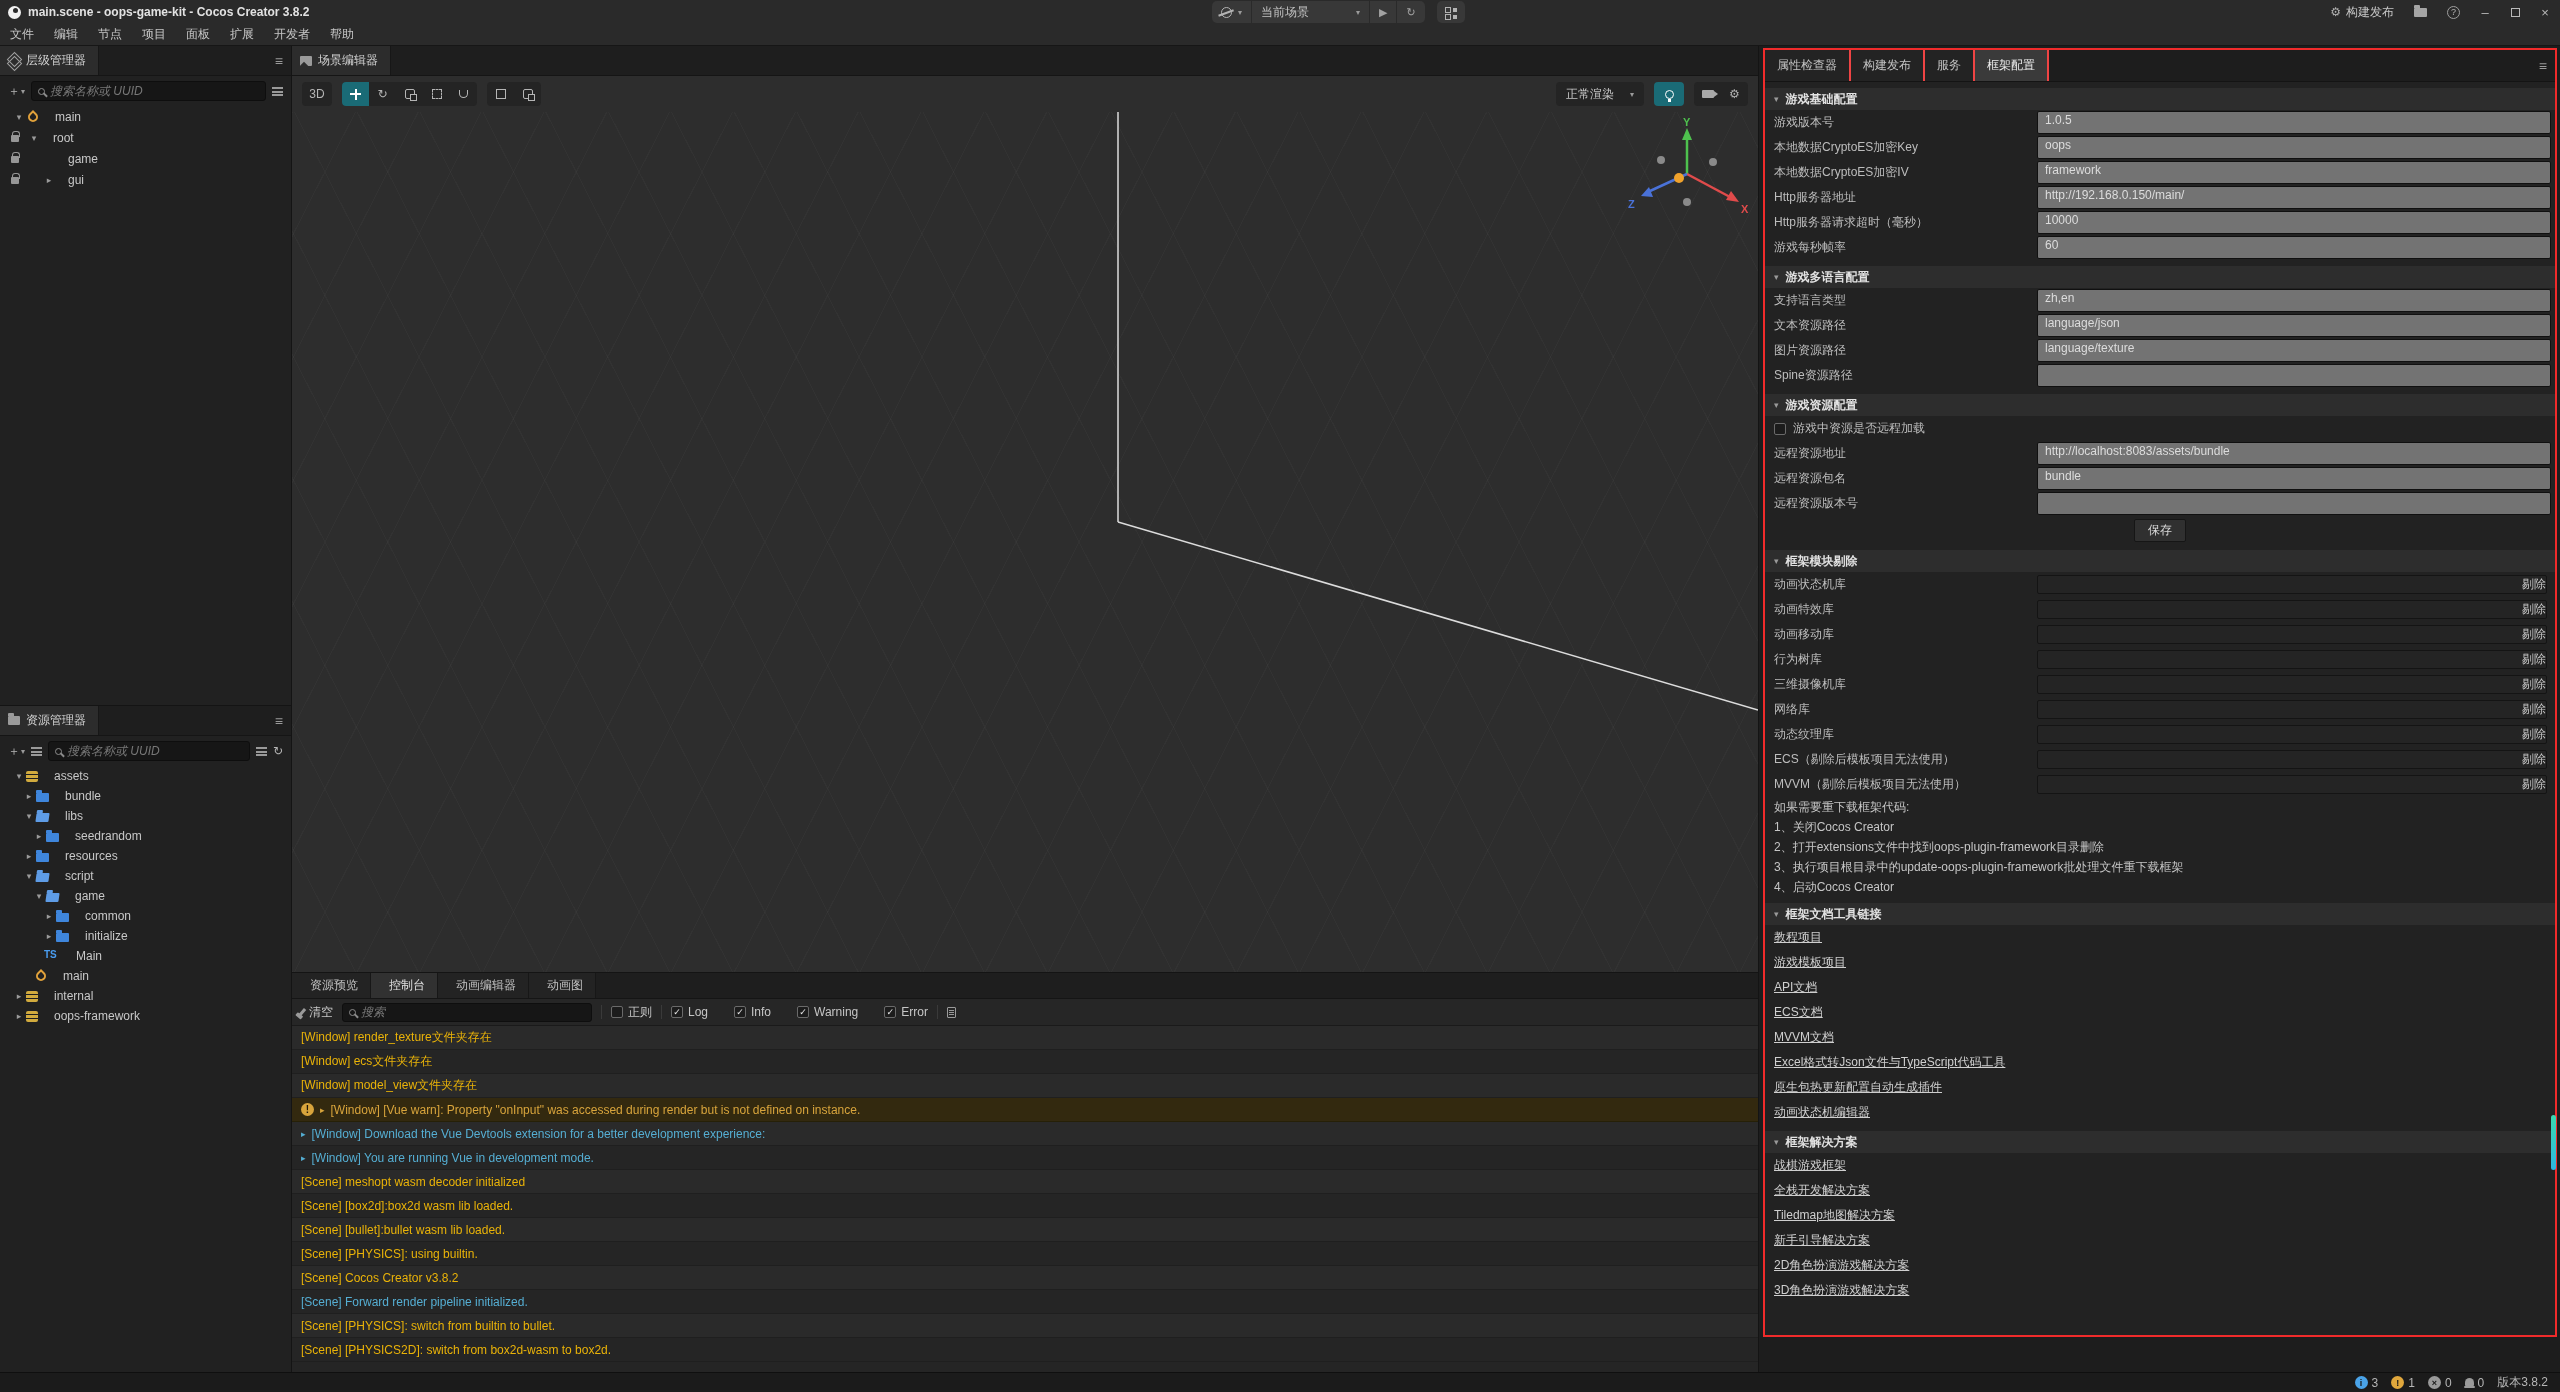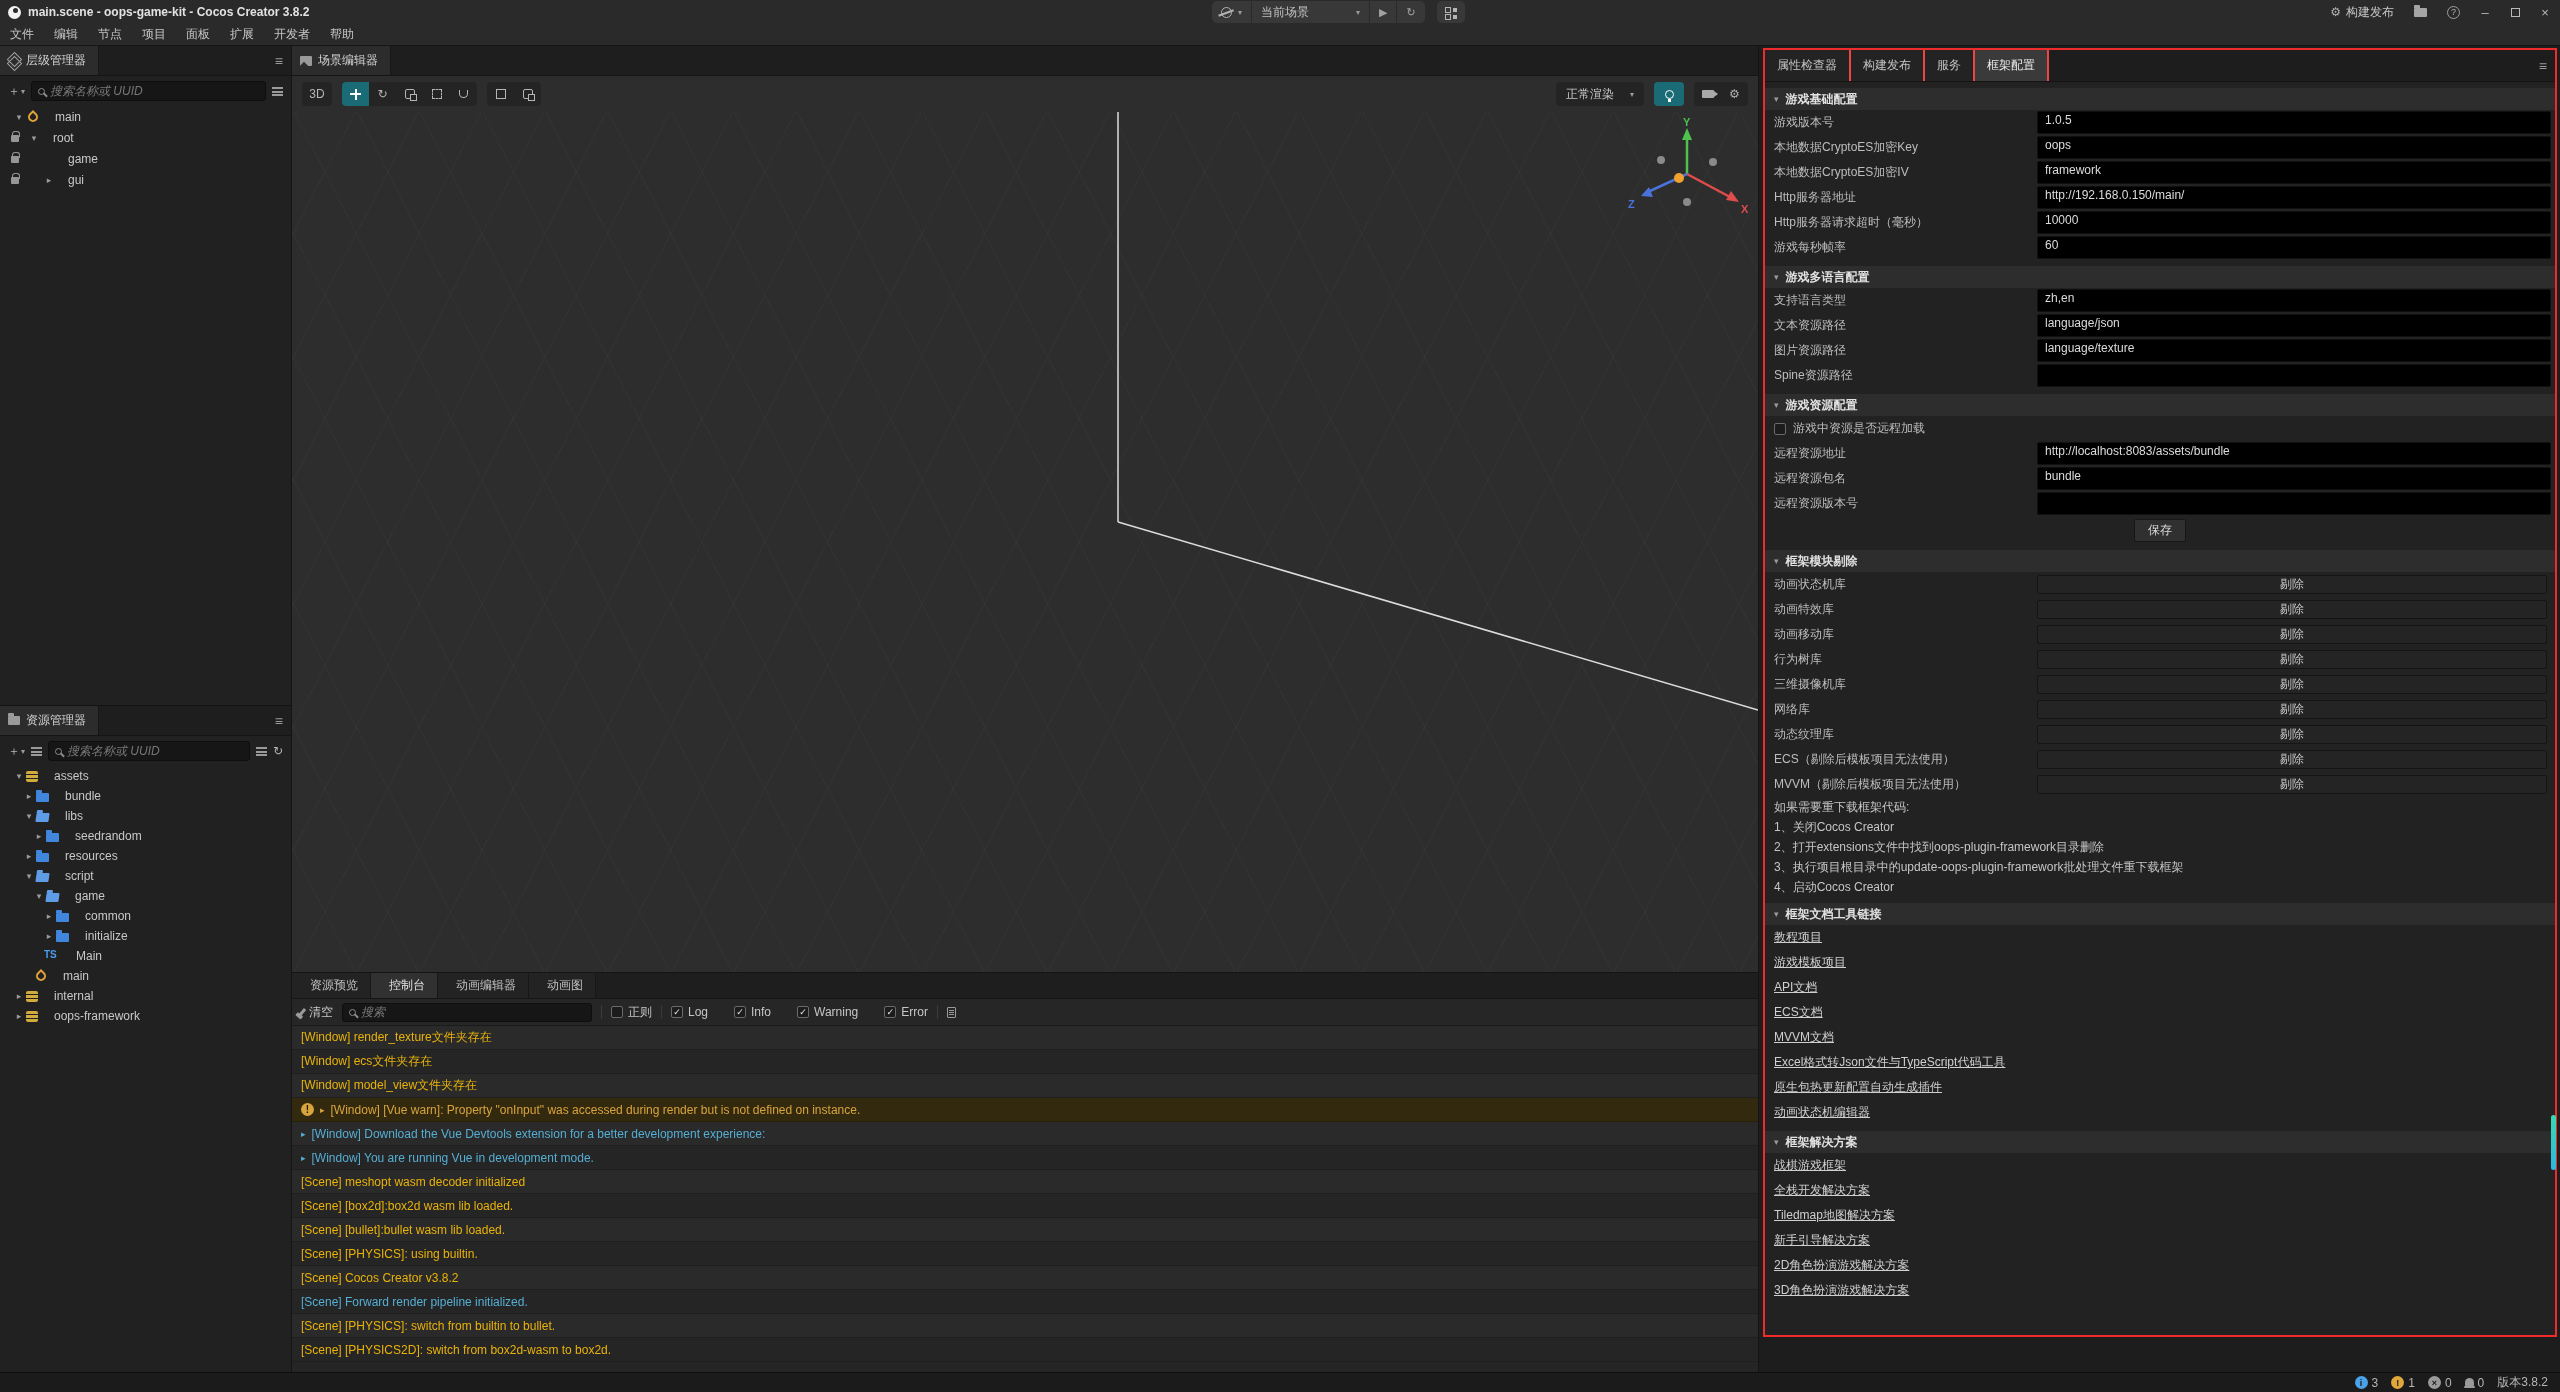--- a/index.html
+++ b/index.html
@@ -142,22 +142,22 @@
   
   #rightcol{position:absolute;left:1758px;top:46px;right:0;bottom:20px;background:#1d1d1d;border-left:1px solid #141414}
   #inspector{position:absolute;left:4px;top:2px;width:794px;height:1289px;border:2px solid #f02b2b;background:#222;overflow:hidden}
   .itabs{height:32px;background:#1d1d1d;border-bottom:1px solid #141414;display:flex;position:relative}
   .itab{display:flex;align-items:center;gap:6px;padding:0 12px;background:#232323;border-right:2px solid #ef4444;color:#c3c3c3}
   .itab.v-active{background:#3a3a3a;color:#ececec}
   .isec-h{height:22px;margin-top:6px;background:#2d2d2d;display:flex;align-items:center;gap:7px;padding:0 9px;color:#e3e3e3;font-weight:bold}
   .isec-h .arr{color:#9a9a9a;font-size:9px;font-weight:normal}
   .irow{height:25px;display:flex;align-items:center}
   .irow .lab{width:272px;flex:none;padding-left:9px;color:#bdbdbd;white-space:nowrap;overflow:hidden}
-  .irow .val{flex:1;height:23px;margin-right:4px;background:#000000;border:1px solid #101010;border-radius:2px;color:#dcdcdc;line-height:17px;padding:0 7px;white-space:nowrap;overflow:hidden}
-  .irow .rmbar{flex:1;height:19px;margin-right:8px;background:#242424;border:1px solid #141414;border-radius:2px;color:#c8c8c8;line-height:17px;text-align:center}
+  .irow .val{flex:1;height:23px;margin-right:4px;background:#737373;border:1px solid #101010;border-radius:2px;color:#dcdcdc;line-height:17px;padding:0 7px;white-space:nowrap;overflow:hidden}
+  .irow .rmbar{flex:1;height:19px;margin-right:8px;background:#242424;border:1px solid #141414;border-radius:2px;color:#c8c8c8;line-height:17px;text-align:right}
   .chkrow{height:25px;display:flex;align-items:center;gap:7px;padding-left:9px;color:#bdbdbd}
   .saverow{height:28px;display:flex;align-items:center;justify-content:center}
   .savebtn{padding:2px 13px;background:#303030;border:1px solid #161616;border-radius:2px;color:#dadada}
   .note{height:20px;line-height:20px;padding-left:9px;color:#c6c6c6;white-space:nowrap}
   .ilink{height:25px;display:flex;align-items:center;padding-left:9px}
   .ilink span{color:#cfcfcf;text-decoration:underline;white-space:nowrap}
   .iscroll{position:absolute;right:4px;top:1069px;width:5px;height:55px;border-radius:3px;background:linear-gradient(#39d9b0,#2db7e0)}
 
   
   #statusbar{position:absolute;left:0;right:0;bottom:0;height:20px;background:#1b1b1b;border-top:1px solid #0f0f0f;display:flex;align-items:center;justify-content:flex-end;gap:13px;padding-right:12px;color:#b5b5b5}

